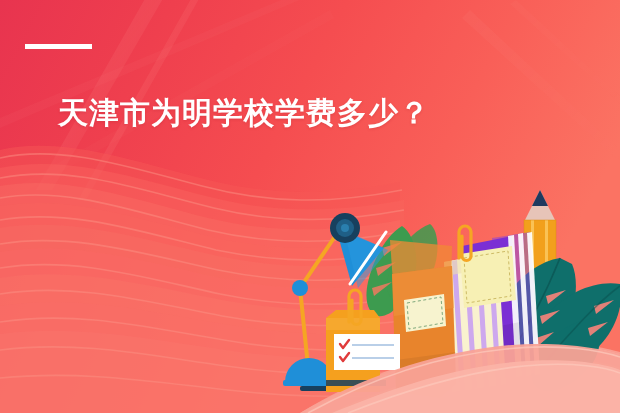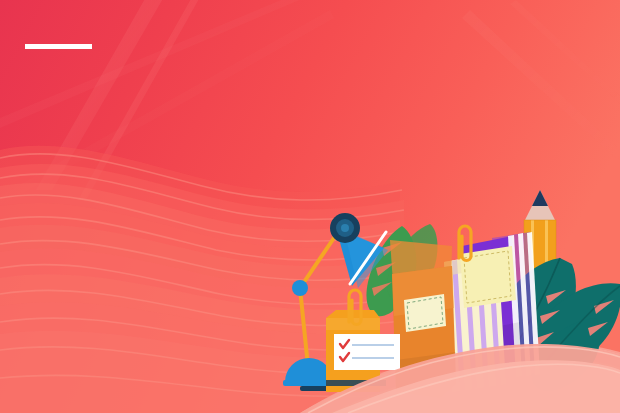--- a/index.html
+++ b/index.html
@@ -250,15 +250,16 @@
       <path d="M332,413 C392,388 452,368 514,362 C568,357 606,364 620,370 L620,413 Z" fill="#fbb3a6" opacity="0.95"></path>
       <g fill="none" stroke="#fdc8bb" stroke-width="1.6" opacity="0.75">
         <path d="M308,413 C368,380 436,356 506,349 C560,343 602,351 620,357"></path>
         <path d="M348,413 C406,390 464,372 524,366 C574,361 608,368 620,373"></path>
       </g>
     </g>
   </svg>
 
   <div id="headline-block">
     <div id="rule"></div>
+    <div id="title">天津市为明学校学费多少？</div>
   </div>
 
 </div>
 
 </body></html>

